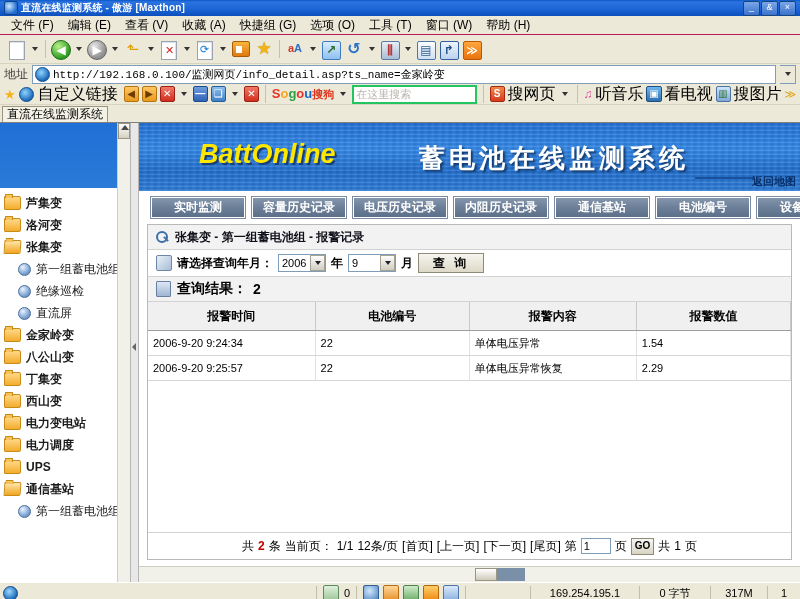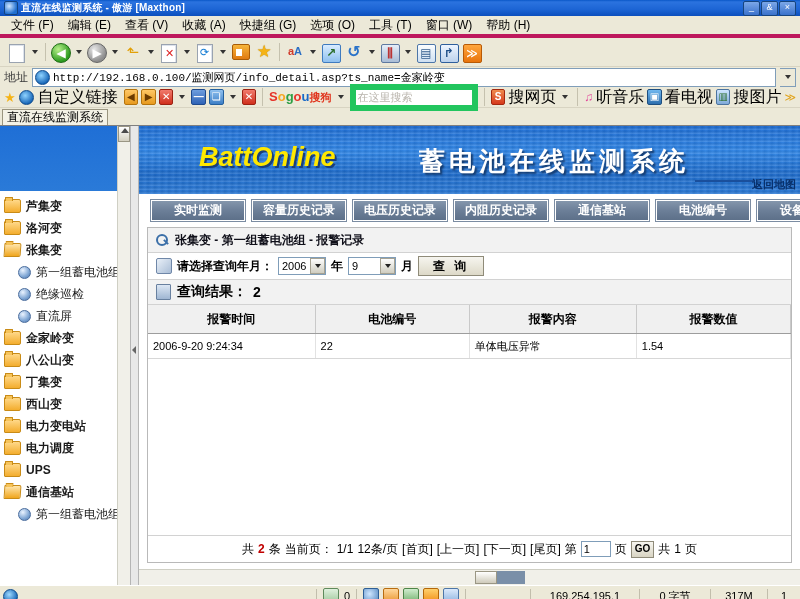--- a/index.html
+++ b/index.html
@@ -23,21 +23,21 @@
   .titlebar .tb-spacer{flex:1;}
   .winbtns{display:flex;gap:1px;padding-right:2px;}
   .winbtn{
     width:15px;height:13px;background:linear-gradient(to bottom,#7ba7e8,#3a72cc);
     border:1px solid #17457e;border-radius:2px;color:#fff;font-size:9px;
     line-height:11px;text-align:center;font-family:"Liberation Sans",sans-serif;
   }
   
   .menubar{
     height:18px;background:#ece9d8;display:flex;align-items:center;
-    border-bottom:4px solid #be185d;padding-left:4px;
+    border-bottom:1px solid #be185d;padding-left:4px;
   }
   .menubar .mi{padding:1px 7px;font-size:12px;color:#000;white-space:nowrap;}
   
   .toolbar{
     height:28px;background:#ece9d8;display:flex;align-items:center;
     padding-left:6px;border-bottom:1px solid #d8d4c2;gap:1px;
   }
   .tb-item{display:flex;align-items:center;height:24px;padding:0 1px;}
   .tb-ic{width:20px;height:20px;position:relative;display:inline-block;}
   .caret{
@@ -64,21 +64,21 @@
   .addr-text{font-family:"Liberation Mono","DejaVu Sans Mono",monospace;font-size:11px;
              color:#000;white-space:nowrap;}
   .addr-drop{width:15px;height:17px;border:1px solid #7f9db9;border-left:none;background:#ece9d8;
              display:flex;align-items:center;justify-content:center;}
   
   .linkbar{height:20px;background:#ece9d8;display:flex;align-items:center;padding:0 4px;gap:3px;
            border-bottom:1px solid #d8d4c2;}
   .lb-txt{font-size:16px;white-space:nowrap;}
   .mini-btn{width:14px;height:14px;border-radius:2px;display:inline-block;text-align:center;
             line-height:14px;font-size:10px;font-weight:bold;color:#fff;}
-  .searchbox{width:125px;height:15px;background:#fff;border:6px solid #22c55e;
+  .searchbox{width:125px;height:15px;background:#fff;border:2px solid #22c55e;
              font-size:11px;color:#b9b4ac;padding:0 2px;line-height:15px;overflow:hidden;white-space:nowrap;}
   .sogou{font-weight:bold;font-size:13px;white-space:nowrap;font-family:"Liberation Sans",sans-serif;}
   .sogou .s1{color:#e63329;}.sogou .s2{color:#f5a623;}.sogou .s3{color:#2e9f45;}
   .sogou .s4{color:#e63329;}.sogou .s5{color:#1868c8;}.sogou .s6{color:#e0321a;font-size:11px;}
   
   .tabstrip{height:17px;background:#ece9d8;display:flex;align-items:flex-end;padding-left:2px;}
   .btab{
     height:15px;background:#f4f2e6;border:1px solid #9a957f;border-bottom:none;
     font-size:12px;padding:0 4px;line-height:14px;white-space:nowrap;color:#000;
   }
@@ -539,20 +539,26 @@
               <th>报警数值</th>
             </tr>
           </thead>
           <tbody>
             <tr>
               <td>2006-9-20 9:24:34</td>
               <td>22</td>
               <td>单体电压异常</td>
               <td>1.54</td>
             </tr>
+            <tr>
+              <td>2006-9-20 9:25:57</td>
+              <td>22</td>
+              <td>单体电压异常恢复</td>
+              <td>2.29</td>
+            </tr>
           </tbody>
         </table>
       </div>
 
       <div class="pager">
         <span>共</span>
         <span class="red">2</span>
         <span>条</span>
         <span>当前页：</span>
         <span>1/1</span>

